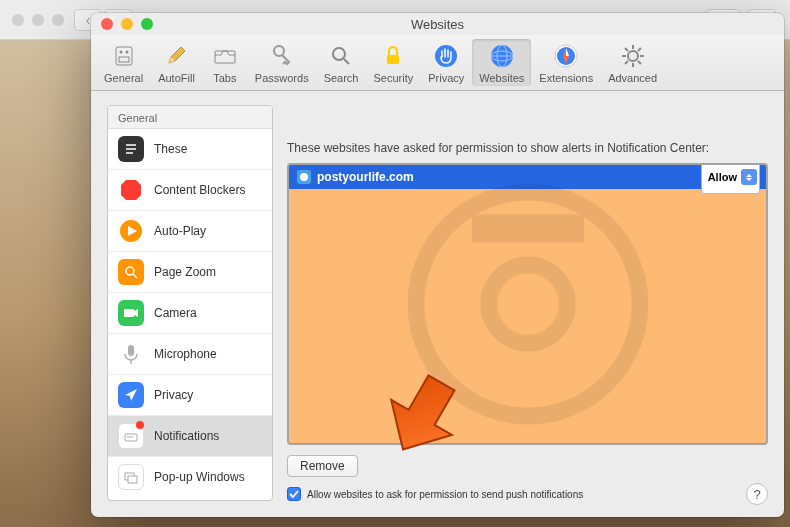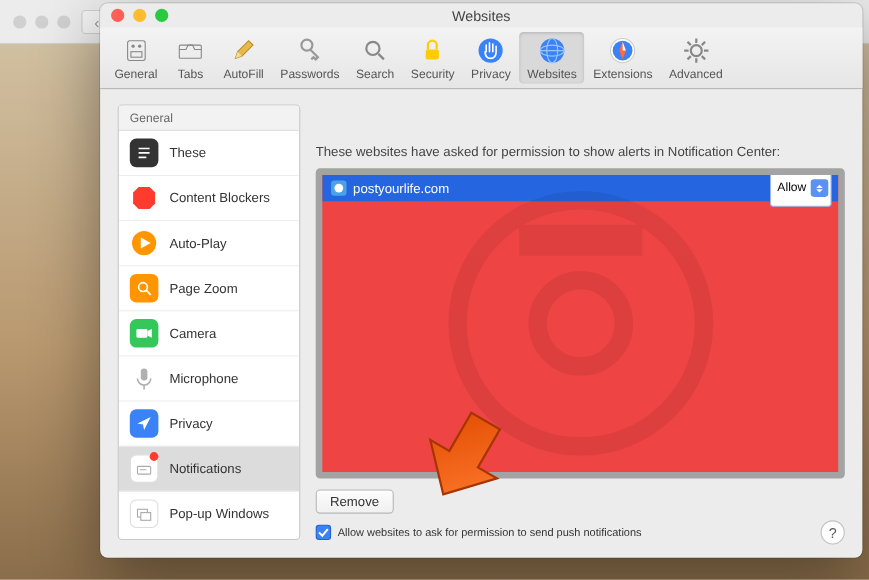--- a/index.html
+++ b/index.html
@@ -14,21 +14,21 @@
       position: absolute; top: 0; left: 0; right: 0; height: 40px;
       background: #ececec; border-bottom: 1px solid #d0d0d0;
       display: flex; align-items: center; padding: 0 12px;
     }
     .traffic-lights { display: flex; gap: 8px; margin-right: 10px; }
     .tl { width: 12px; height: 12px; border-radius: 50%; background: #d0d0d0; }
     .nav-btn { width: 28px; height: 22px; background: #f5f5f5; border: 1px solid #d0d0d0; border-radius: 4px; margin-right: 2px; display:flex;align-items:center;justify-content:center;color:#999;font-size:14px;}
     .outer-right { position:absolute; right:12px; top:9px; display:flex; gap:6px;}
     
     .prefs-window {
-      position: absolute; left: 91px; top: 3px; width: 693px; height: 504px;
+      position: absolute; left: 91px; top: 13px; width: 693px; height: 504px;
       background: #ececec; border-radius: 7px;
       box-shadow: 0 20px 60px rgba(0,0,0,0.4), 0 0 0 1px rgba(0,0,0,0.12);
       display: flex; flex-direction: column;
     }
     .titlebar { height: 22px; display: flex; align-items: center; padding: 0 10px; position: relative; }
     .titlebar .traffic-lights .tl.r { background:#ff5f57;} .tl.y{background:#ffbd2e;} .tl.g{background:#28ca42;}
     .window-title { position:absolute; left:0; right:0; text-align:center; font-size:13px; color:#444; pointer-events:none;}
     .toolbar {
       height: 56px; border-bottom: 1px solid #b8b8b8;
       display: flex; align-items: center; padding: 0 6px; gap: 1px;
@@ -47,21 +47,21 @@
     .sidebar { width: 166px; background:#fff; border:1px solid #c8c8c8; border-radius:4px; overflow:hidden; display:flex; flex-direction:column;}
     .sidebar-header { font-size:11px; color:#666; padding:6px 10px 4px; background:#f2f2f2; border-bottom:1px solid #e0e0e0;}
     .side-item { display:flex; align-items:center; gap:10px; padding:7px 10px; border-bottom:1px solid #eee; position:relative;}
     .side-item.selected { background:#dcdcdc; }
     .side-icon { width:26px; height:26px; border-radius:6px; display:flex; align-items:center; justify-content:center; flex-shrink:0;}
     .side-label { font-size:12px; color:#333; }
     .badge-dot { width:8px; height:8px; background:#ff3b30; border-radius:50%; position:absolute; left:28px; top:5px;}
     
     .right-panel { flex:1; display:flex; flex-direction:column;margin-top:36px; }
     .panel-heading { font-size:12px; color:#444; margin-bottom:8px; }
-    .sites-box { flex:1; background:#ef4444; border:6px solid #a3a3a3; border-radius:4px; overflow:hidden; position:relative;}
+    .sites-box { flex:1; background:#fdba74; border:2px solid #a3a3a3; border-radius:4px; overflow:hidden; position:relative;font-weight:bold;}
     .site-row { display:flex; align-items:center; justify-content:space-between; background:#2566e0; color:#fff; height:24px; padding:0 6px 0 8px; font-size:12px;}
     .site-left { display:flex; align-items:center; gap:6px;}
     .favicon { width:14px; height:14px; background:#4aa3e8; border-radius:3px; display:inline-block; position:relative;}
     .favicon::after{content:""; position:absolute; inset:3px; background:#fff; border-radius:50%;}
     .allow-select { display:flex; align-items:center; background:#fff; color:#000; border-radius:3px; height:34px; font-size:11px; padding:0 2px 0 6px; gap:4px; border:1px solid #9cb8e8;}
     .allow-caret { width:16px; height:16px; background:#5a93ef; border-radius:3px; display:flex; flex-direction:column; align-items:center; justify-content:center; gap:0px;}
     .allow-caret::before,.allow-caret::after{content:"";border-left:3px solid transparent;border-right:3px solid transparent;}
     .allow-caret::before{border-bottom:3px solid #fff;margin-bottom:1px;}
     .allow-caret::after{border-top:3px solid #fff;}
     .watermark { position:absolute; inset:0; display:flex; align-items:center; justify-content:center; pointer-events:none; opacity:0.07;}
@@ -115,34 +115,34 @@
             <circle cx="10" cy="9" r="1.5" fill="#888"></circle>
             <circle cx="16" cy="9" r="1.5" fill="#888"></circle>
             <rect x="8" y="14" width="10" height="5" fill="none" stroke="#888"></rect>
           </svg>
         </div>
       <div class="tool-label">General</div>
     </div>
     <div class="tool-item">
       <div class="tool-icon">
           <svg width="26" height="26" viewBox="0 0 26 26">
+            <path d="M6 20 L8 14 L18 4 L22 8 L12 18 Z" fill="#e8b94a" stroke="#b88a20"></path>
+            <path d="M6 20 L8 14 L12 18 Z" fill="#f5d998"></path>
+          </svg>
+        </div>
+      <div class="tool-label">AutoFill</div>
+    </div>
+    <div class="tool-item">
+      <div class="tool-icon">
+          <svg width="26" height="26" viewBox="0 0 26 26">
             <rect x="3" y="8" width="20" height="12" rx="1" fill="none" stroke="#888"></rect>
             <path d="M3 12 L9 12 L11 8 L15 8 L17 12 L23 12" fill="none" stroke="#888"></path>
           </svg>
         </div>
       <div class="tool-label">Tabs</div>
-    </div>
-    <div class="tool-item">
-      <div class="tool-icon">
-          <svg width="26" height="26" viewBox="0 0 26 26">
-            <path d="M6 20 L8 14 L18 4 L22 8 L12 18 Z" fill="#e8b94a" stroke="#b88a20"></path>
-            <path d="M6 20 L8 14 L12 18 Z" fill="#f5d998"></path>
-          </svg>
-        </div>
-      <div class="tool-label">AutoFill</div>
     </div>
     <div class="tool-item">
       <div class="tool-icon">
           <svg width="26" height="26" viewBox="0 0 26 26">
             <circle cx="10" cy="8" r="5" fill="none" stroke="#999" stroke-width="2"></circle>
             <path d="M13 12 L20 19 L18 21 L16 19 L14 21" fill="none" stroke="#999" stroke-width="2"></path>
           </svg>
         </div>
       <div class="tool-label">Passwords</div>
     </div>

